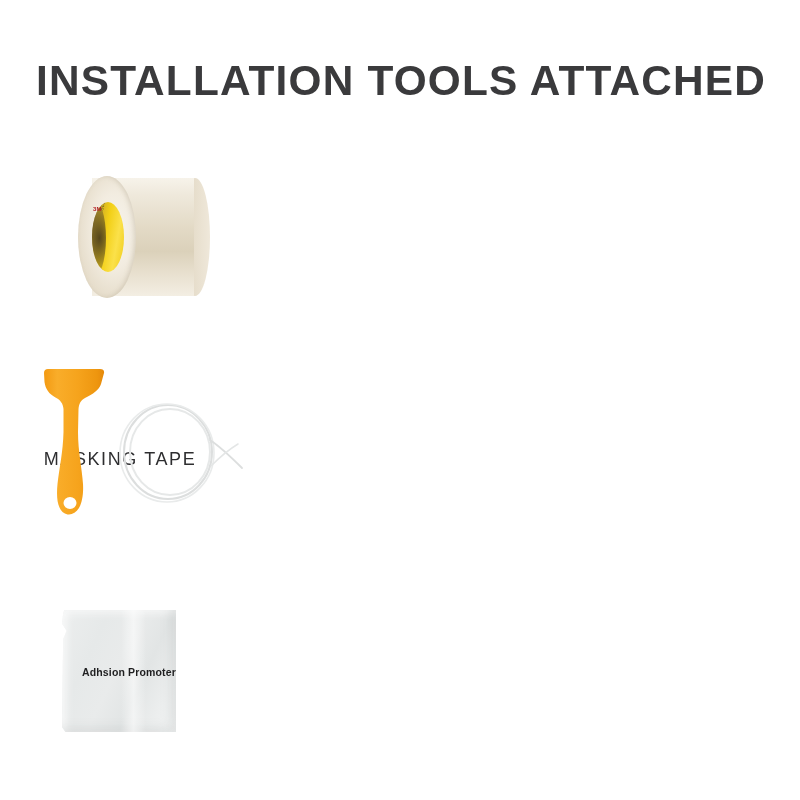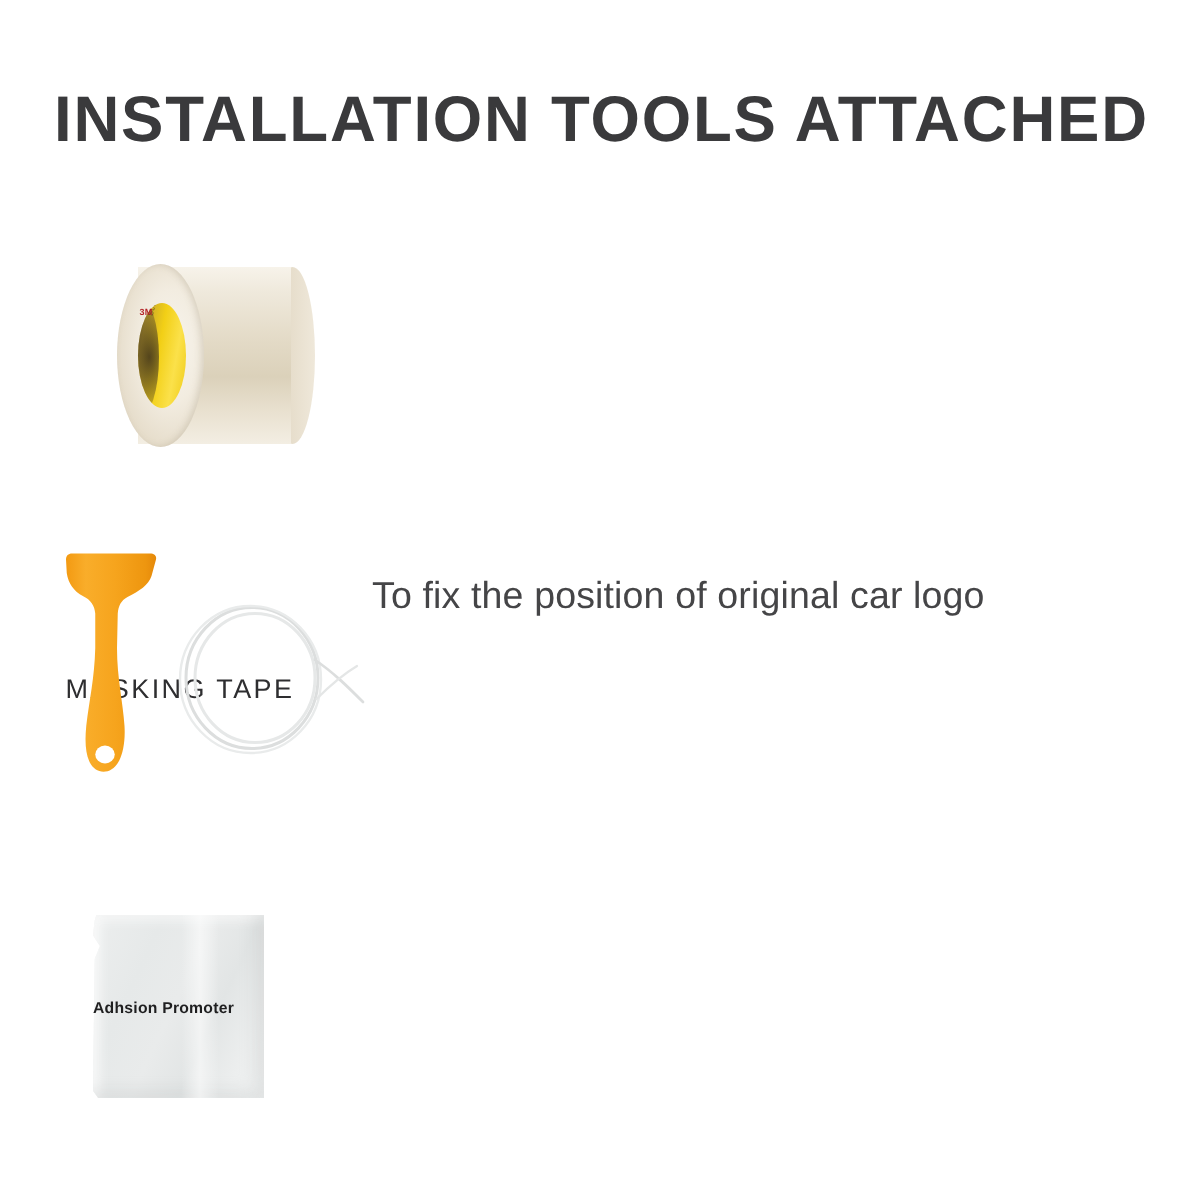--- a/index.html
+++ b/index.html
@@ -207,21 +207,21 @@
     top: 0;
     width: 22%;
     height: 100%;
     background: linear-gradient(90deg, rgba(255,255,255,0.0) 0%, rgba(255,255,255,0.55) 50%, rgba(255,255,255,0.0) 100%);
   }
   .sachet-label {
     position: absolute;
     left: 0;
     top: 56px;
     width: 100%;
-    text-align: left;
+    text-align: right;
     font-family: "Liberation Sans", "DejaVu Sans", sans-serif;
     font-size: 10.5px;
     font-weight: bold;
     color: #1f1f20;
     letter-spacing: 0.15px;
     white-space: nowrap;
   }
 </style>
 </head>
 <body>
@@ -238,21 +238,20 @@
         <div class="tape-core">
           <div class="tape-core-text">Scotch 232</div>
         </div>
         <div class="tape-3m">3M</div>
       </div>
     </div>
   </div>
 
   <div class="tool-caption cap-1">MASKING TAPE</div>
 
-  <div class="tool-desc desc-1">To fix the position of original car logo</div>
 </div>
 
 <div class="tool-row row-2">
 
   <div class="visual-area">
 
     <div class="scraper">
       <svg width="72" height="148" viewBox="0 0 72 148" xmlns="http://www.w3.org/2000/svg">
         <defs>
           <linearGradient id="gScr" x1="0" y1="0" x2="1" y2="0">

